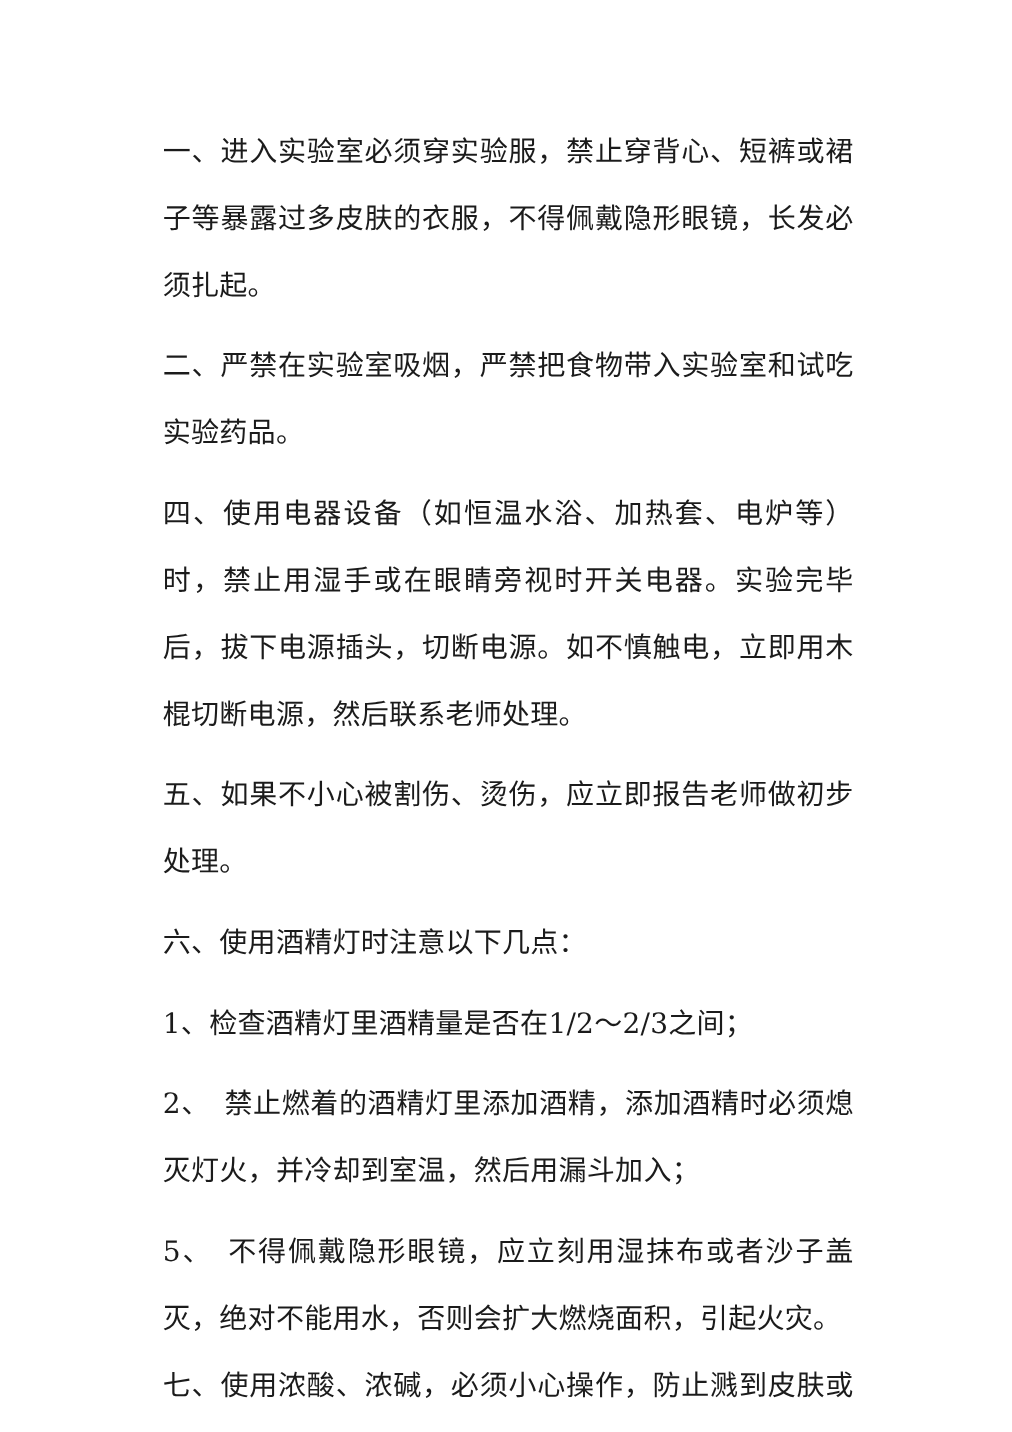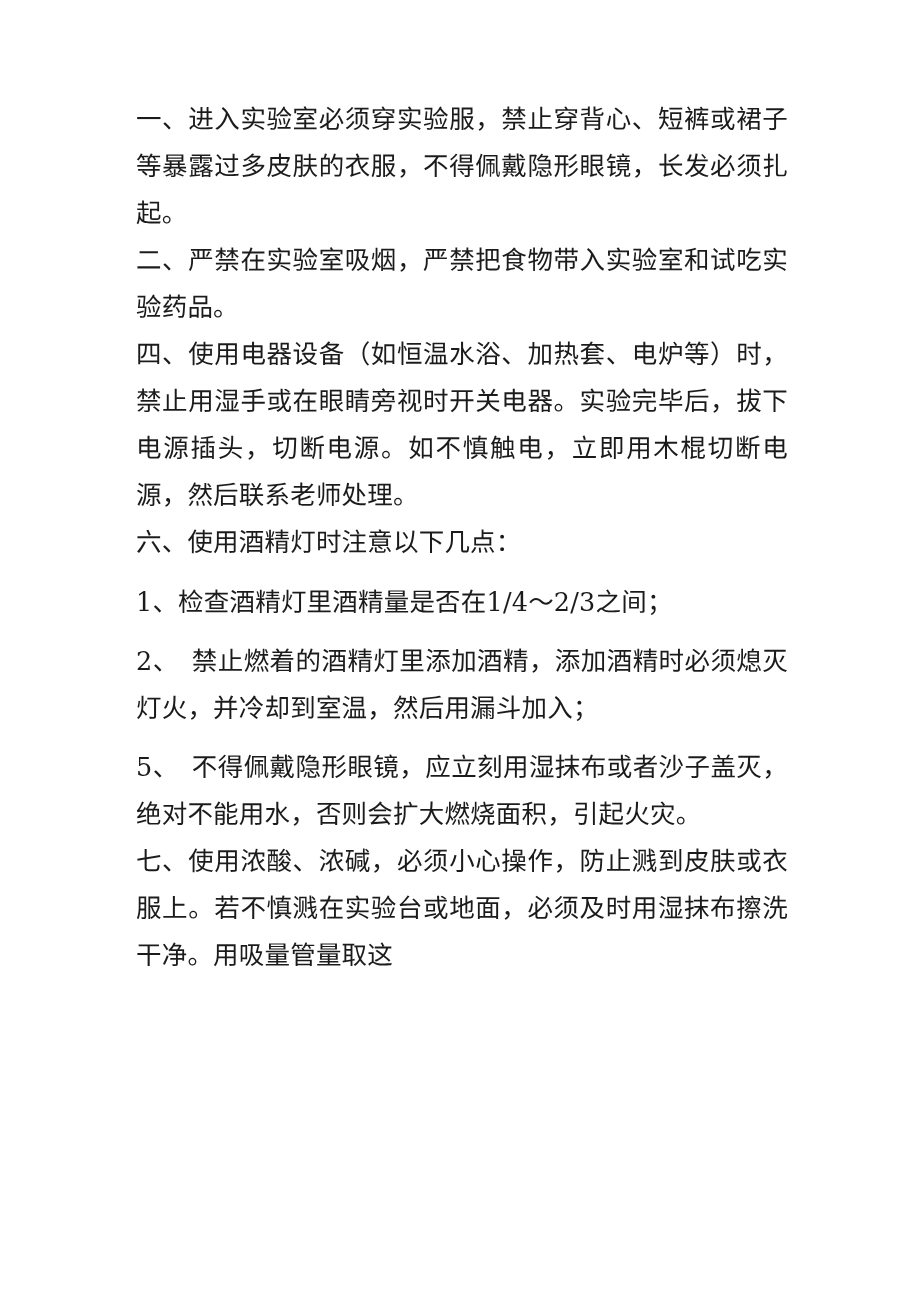--- a/index.html
+++ b/index.html
@@ -21,23 +21,23 @@
   .text-column {
     position: absolute;
     left: 136px;
     top: 96px;
     width: 652px;
   }
 
   .para {
     font-family: "DejaVu Serif", "Liberation Serif", serif;
     font-size: 25.5px;
-    line-height: 47px;
+    line-height: 61px;
     color: #1b1b1b;
-    margin: 0;
+    margin: 12px;
     padding: 0;
     text-align: justify;
     text-justify: inter-character;
     letter-spacing: 0.2px;
     word-break: break-all;
     -webkit-font-smoothing: antialiased;
   }
 
   
   .para.level-1 {
@@ -76,24 +76,25 @@
 <div class="page">
   <div class="text-column">
 
     <p class="para level-1">一、进入实验室必须穿实验服，禁止穿背心、短裤或裙子等暴露过多皮肤的衣服，不得佩戴隐形眼镜，长发必须扎起。</p>
 
     <p class="para level-1">二、严禁在实验室吸烟，严禁把食物带入实验室和试吃实验药品。</p>
 
 
     <p class="para level-1">四、使用电器设备（如恒温水浴、加热套、电炉等）时，禁止用湿手或在眼睛旁视时开关电器。实验完毕后，拔下电源插头，切断电源。如不慎触电，立即用木棍切断电源，然后联系老师处理。</p>
 
+    <p class="para level-1">五、如果不小心被割伤、烫伤，应立即报告老师做初步处理。</p>
 
     <p class="para level-1">六、使用酒精灯时注意以下几点：</p>
 
-    <p class="para level-2 first-sub">1、检查酒精灯里酒精量是否在1/4～2/3之间；</p>
+    <p class="para level-2 first-sub">1、检查酒精灯里酒精量是否在1/2～2/3之间；</p>
 
     <p class="para level-2"><span>2、</span><span class="marker-gap"></span><span>禁止燃着的酒精灯里添加酒精，添加酒精时必须熄灭灯火，并冷却到室温，然后用漏斗加入；</span></p>
 
 
 
     <p class="para level-2"><span>5、</span><span class="marker-gap"></span><span>不得佩戴隐形眼镜，应立刻用湿抹布或者沙子盖灭，绝对不能用水，否则会扩大燃烧面积，引起火灾。</span></p>
 
     <p class="para level-1 after-sub clipped">七、使用浓酸、浓碱，必须小心操作，防止溅到皮肤或衣服上。若不慎溅在实验台或地面，必须及时用湿抹布擦洗干净。用吸量管量取这</p>
 
   </div>

